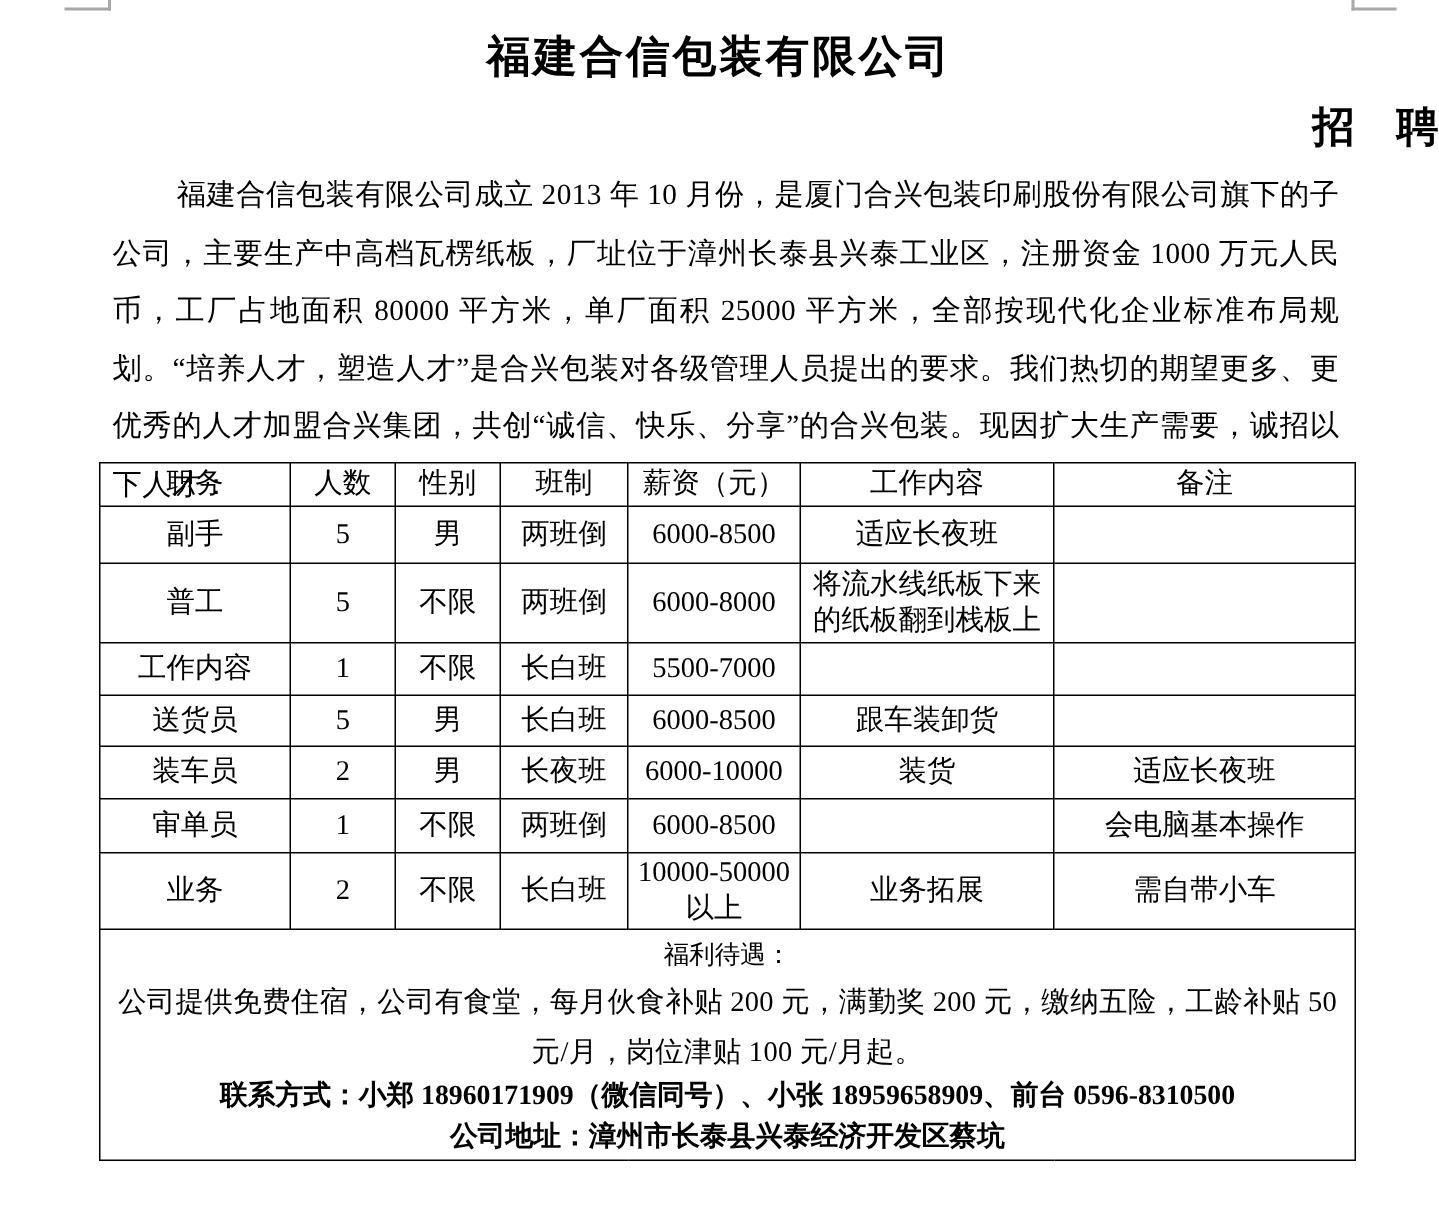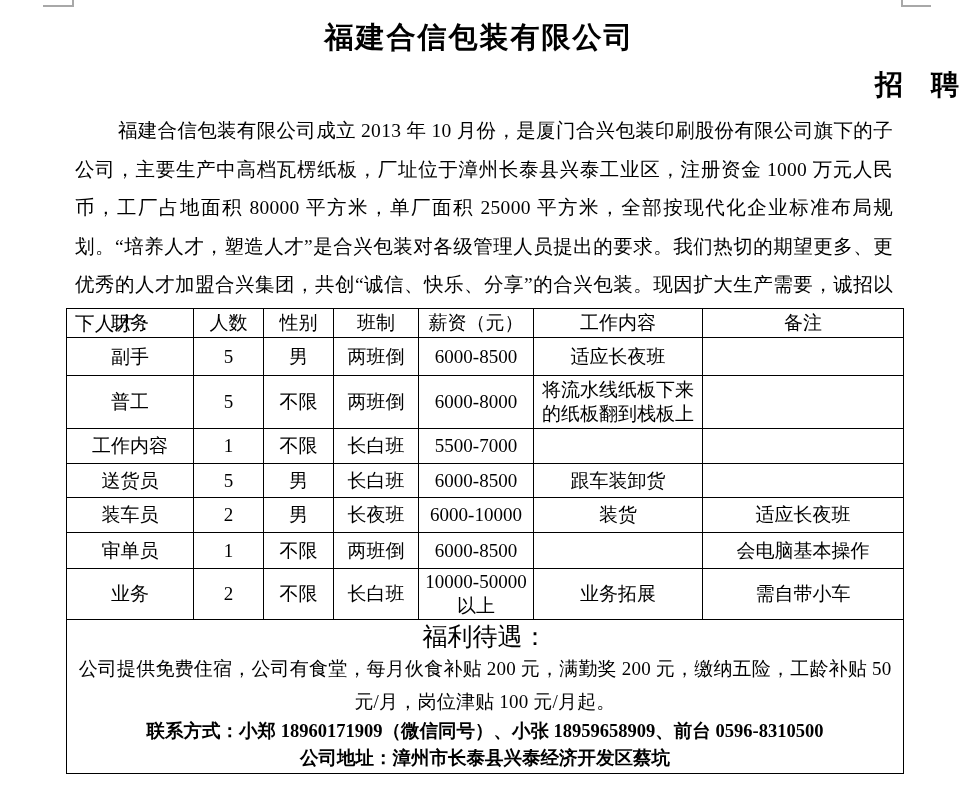--- a/index.html
+++ b/index.html
@@ -58,21 +58,21 @@
   table.recruit tr.r4       { height: 35px; }
   table.recruit tr.r5       { height: 36px; margin-left: 12px; }
   table.recruit tr.r6       { height: 34px; }
   table.recruit tr.r7       { height: 50px; }
   table.recruit tr.foot     { height: 154px; }
   td.salary { white-space: pre-line; }
   td.footcell {
     text-align: left; vertical-align: top;
     padding: 7px 12px 0 9px;
   }
-  .benefits-title { font-size: 25px; line-height: 31px; }
+  .benefits-title { font-size: 17px; line-height: 31px; }
   .benefits-text  { font-size: 19px; line-height: 33px; letter-spacing: 0.2px; }
   .contact-line, .address-line {
     font-size: 18.5px; font-weight: bold; line-height: 26.5px;
   }
 </style>
 </head>
 <body>
 
 <div class="page">
 

